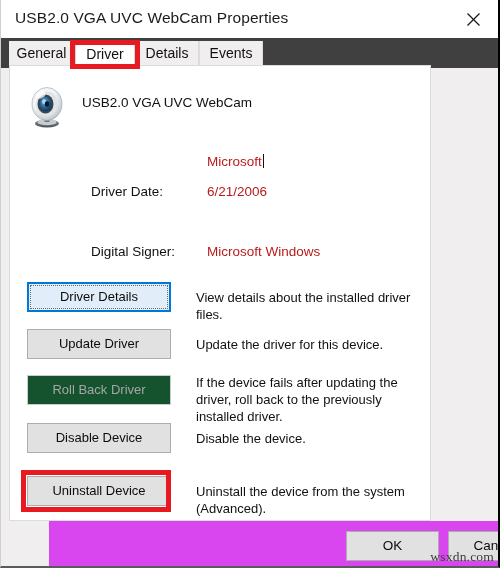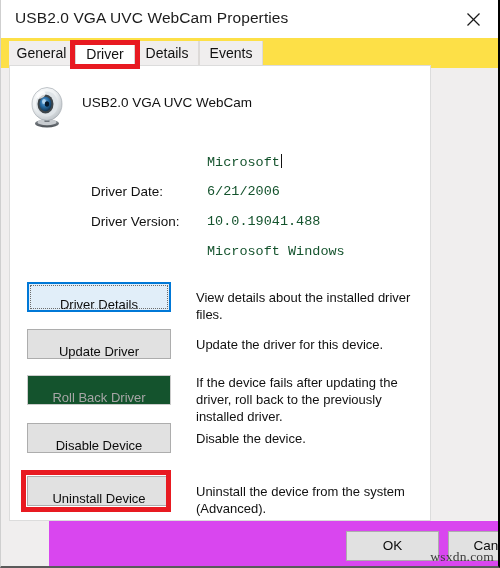--- a/index.html
+++ b/index.html
@@ -56,21 +56,21 @@
     cursor: default;
   }
   .close-btn svg { display: block; margin: 0 auto; }
 
   
   .tabstrip {
     position: absolute;
     left: 0; top: 38px;
     width: 498px;
     height: 30px;
-    background: #fde047;
+    background: #404040;
   }
   .tab {
     position: absolute;
     top: 3px;
     height: 27px;
     box-sizing: border-box;
     font-size: 14px;
     color: #111111;
     line-height: 25px;
     text-align: center;
@@ -127,23 +127,22 @@
     position: absolute;
     left: 81px;
     font-size: 13.5px;
     color: #111111;
     white-space: nowrap;
   }
   .info-value {
     position: absolute;
     left: 197px;
     font-size: 13.5px;
-    color: #14532d;
-    white-space: nowrap;
-    font-family: Liberation Mono, monospace;
+    color: #b91c1c;
+    white-space: nowrap;
   }
   .caret {
     display: inline-block;
     width: 1px;
     height: 14px;
     background: #111;
     vertical-align: -2px;
     margin-left: 1px;
   }
 
@@ -155,21 +154,21 @@
     width: 144px;
     height: 30px;
     box-sizing: border-box;
     background: #e1e1e1;
     border: 1px solid #adadad;
     font-family: "Liberation Sans", sans-serif;
     font-size: 13px;
     color: #0c0c0c;
     text-align: center;
     line-height: 28px;
-    padding: 8px;
+    padding: 0;
     cursor: default;
     white-space: nowrap;
   }
   .btn.focused {
     border: 1px solid #0078d7;
     box-shadow: 0 0 0 1px #0078d7 inset;
     background: #e1eef9;
   }
   .btn.focused .focus-ring {
     position: absolute;
@@ -311,25 +310,22 @@
     </div>
     <div class="device-name">USB2.0 VGA UVC WebCam</div>
 
     <div class="info-row" style="top:88px;">
       <span class="info-value">Microsoft<span class="caret"></span></span>
     </div>
     <div class="info-row" style="top:118px;">
       <span class="info-label">Driver Date:</span>
       <span class="info-value">6/21/2006</span>
     </div>
-    <div class="info-row" style="top:148px;">
-      <span class="info-label">Driver Version:</span>
-      <span class="info-value">10.0.19041.488</span>
-    </div>
     <div class="info-row" style="top:178px;">
+      <span class="info-label">Digital Signer:</span>
       <span class="info-value">Microsoft Windows</span>
     </div>
 
     <div class="action-row" style="top:216px;">
       <button class="btn focused">Driver Details<span class="focus-ring"></span></button>
       <div class="action-desc" style="top:7px;">View details about the installed driver files.</div>
     </div>
 
     <div class="action-row" style="top:263px;">
       <button class="btn">Update Driver</button>

